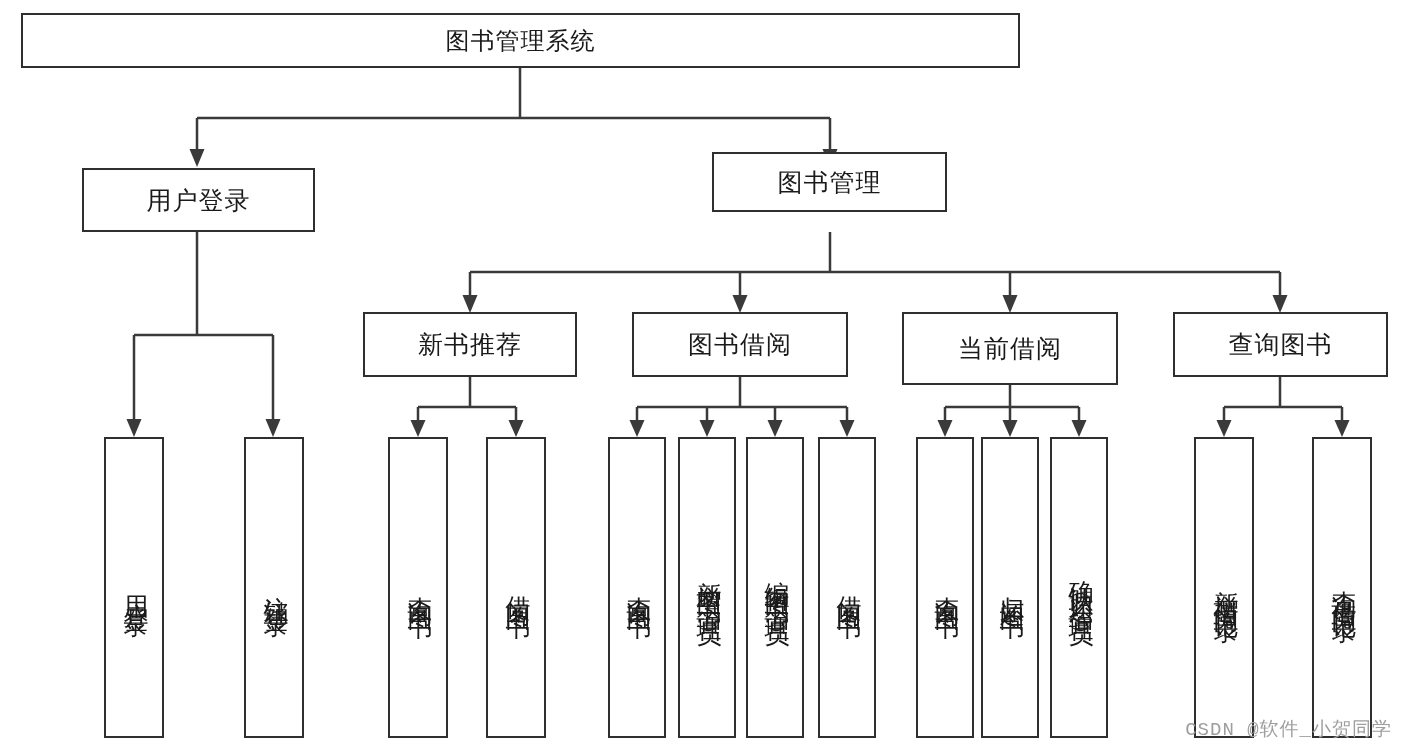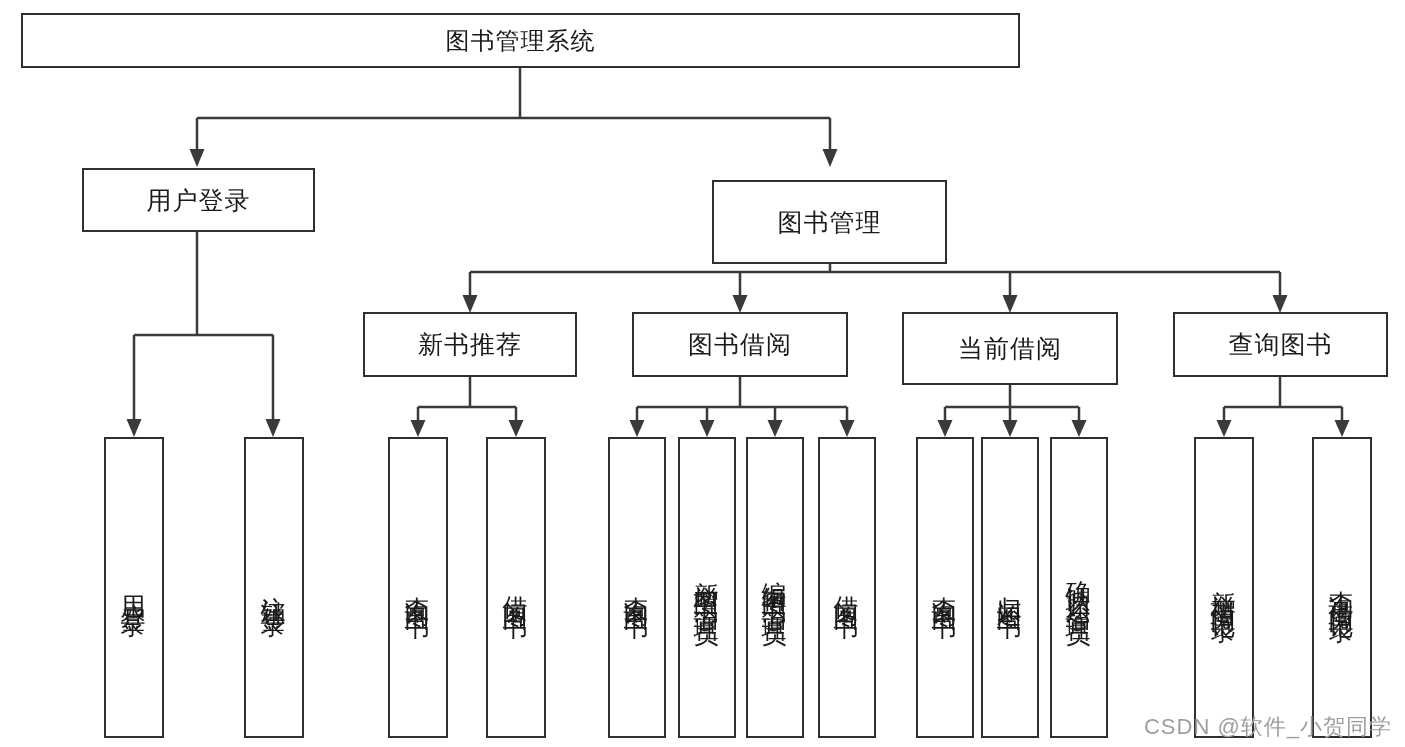--- a/index.html
+++ b/index.html
@@ -7,21 +7,21 @@
     --border:#2f2f2f;
     --line:#3a3a3a;
     --text:#1a1a1a;
     --watermark:#9e9e9e;
   }
   html,body{margin:0;padding:0;background:#eee;}
   .canvas{
     position:relative;
     width:1405px;height:747px;
     background:var(--background);
-    font-family:Liberation Sans, sans-serif;
+    font-family:Liberation Mono, monospace;
     overflow:hidden;
   }
   .connectors{position:absolute;left:0;top:0;z-index:1;}
   .connectors path{stroke:var(--line);stroke-width:2.5;fill:none;}
   .connectors polygon{fill:var(--line);stroke:none;}
   .node{
     position:absolute;z-index:2;
     background:var(--background);
     border:2.5px solid var(--border);
     box-sizing:border-box;
@@ -34,21 +34,21 @@
   .node.root{font-size:24px;}
   .node.v{
     writing-mode:vertical-rl;
     letter-spacing:6px;
     font-size:25px;
     white-space:normal;
   }
   .watermark{
     position:absolute;z-index:3;
     right:13px;bottom:5px;
-    font-size:22px;
+    font-size:19px;
     color:var(--watermark);
     letter-spacing:1px;
     margin-top:45px;
   }
 </style>
 </head>
 <body>
 
 <div class="canvas">
 
@@ -84,21 +84,21 @@
     <polygon points="1071.5,420 1086.5,420 1079,437"></polygon>
 
     <path d="M1280 376 V407 M1224 407 H1342 M1224 407 V421 M1342 407 V421"></path>
     <polygon points="1216.5,420 1231.5,420 1224,437"></polygon>
     <polygon points="1334.5,420 1349.5,420 1342,437"></polygon>
   </svg>
 
   <div class="node root" style="left:21px;top:13px;width:999px;height:55px">图书管理系统</div>
 
   <div class="node" style="left:82px;top:168px;width:233px;height:64px">用户登录</div>
-  <div class="node" style="left:712px;top:180px;width:235px;height:84px">图书管理</div>
+  <div class="node" style="left:712px;top:152px;width:235px;height:60px">图书管理</div>
 
   <div class="node" style="left:632px;top:312px;width:216px;height:65px">图书借阅</div>
   <div class="node" style="left:363px;top:312px;width:214px;height:65px">新书推荐</div>
   <div class="node" style="left:902px;top:312px;width:216px;height:73px">当前借阅</div>
   <div class="node" style="left:1173px;top:312px;width:215px;height:65px">查询图书</div>
 
   <div class="node v" style="left:104px;top:437px;width:60px;height:301px">用户登录</div>
   <div class="node v" style="left:244px;top:437px;width:60px;height:301px">注销登录</div>
 
   <div class="node v" style="left:388px;top:437px;width:60px;height:301px">查询图书</div>

